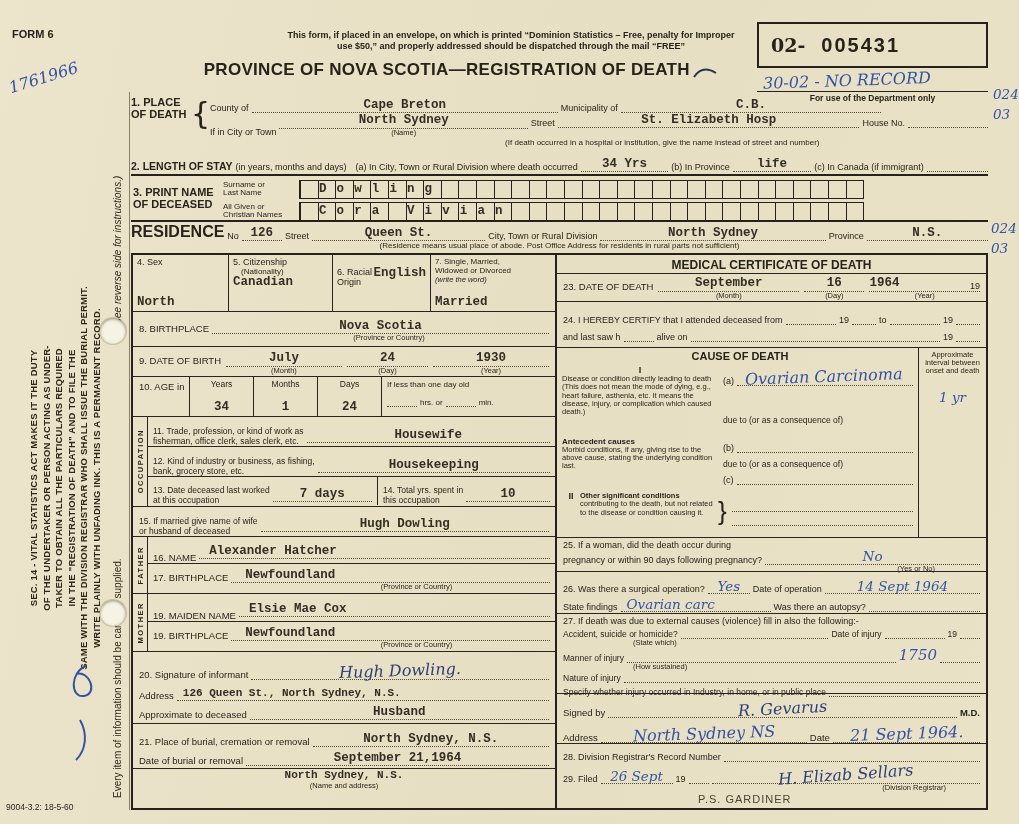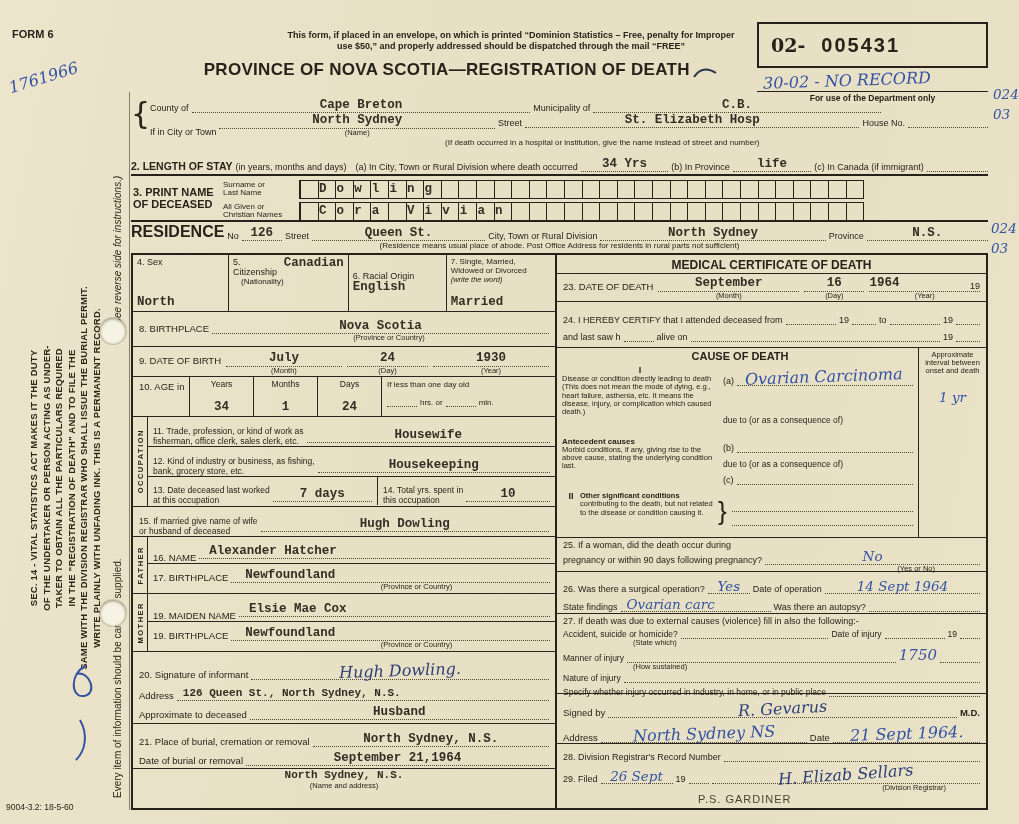--- a/index.html
+++ b/index.html
@@ -95,20 +95,24 @@
     </div>
 
     <div class="sec" style="top:0;left:626px;width:231px;height:46px;border:2.5px solid #26211a;display:flex;align-items:center;padding:0 12px;gap:16px">
       <span style="font-size:19px;font-weight:bold;font-family:'DejaVu Serif',serif">02-</span>
       <span style="font-size:20px;font-weight:bold;font-family:Liberation Sans, sans-serif;letter-spacing:2px">005431</span>
     </div>
     <div class="sec hand big" style="top:50px;left:632px;width:220px;transform:rotate(-2deg)">30-02 - NO RECORD</div>
     <div class="sec b f85 ctr" style="top:69px;left:626px;width:231px;border-top:1.5px solid #26211a;padding-top:1px">For use of the Department only</div>
 
     <div class="sec" style="top:72px;height:56px;display:flex">
+      <div class="b" style="font-size:11px;line-height:12px;flex:0 0 60px;padding-top:2px">
+        <div>1. PLACE</div>
+        <div>OF DEATH</div>
+      </div>
       <div style="flex:0 0 14px;font-size:30px;line-height:40px;font-family:'DejaVu Sans',sans-serif">{</div>
       <div class="g1">
         <div class="ln" style="height:19px">
           <span class="f9">County of</span>
           <span class="vg c" style="flex:2">
               <span class="typed">Cape Breton</span>
             </span>
           <span class="f9">Municipality of</span>
           <span class="vg c" style="flex:1.7">
               <span class="typed">C.B.</span>
@@ -197,28 +201,28 @@
 
     <div id="table">
 
       <div id="left-col">
 
         <div class="row-b" style="height:57px;display:flex">
           <div class="cell-r" style="flex:0 0 96px;padding:2px 4px;display:flex;flex-direction:column;justify-content:space-between">
             <div class="f9">4. Sex</div>
             <div class="typed">North</div>
           </div>
-          <div class="cell-r" style="flex:0 0 104px;padding:2px 4px;display:flex;flex-direction:row;justify-content:space-between">
+          <div class="cell-r" style="flex:0 0 104px;padding:2px 4px;display:flex;flex-direction:column;">
             <div>
               <div class="f9">5. Citizenship</div>
               <div class="f8" style="margin-left:8px">(Nationality)</div>
             </div>
             <div class="typed">Canadian</div>
           </div>
-          <div class="cell-r" style="flex:0 0 98px;padding:2px 4px;display:flex;flex-direction:column;justify-content:center">
+          <div class="cell-r" style="flex:0 0 98px;padding:12px 4px;display:flex;flex-direction:row;justify-content:center">
             <div class="f9">6. Racial Origin</div>
             <div class="typed">English</div>
           </div>
           <div style="flex:1;padding:2px 4px;display:flex;flex-direction:column;justify-content:space-between">
             <div style="line-height:9px">
               <div class="f8">7. Single, Married,</div>
               <div class="f8">Widowed or Divorced</div>
               <div class="f7" style="font-style:italic">(write the word)</div>
             </div>
             <div class="typed">Married</div>

